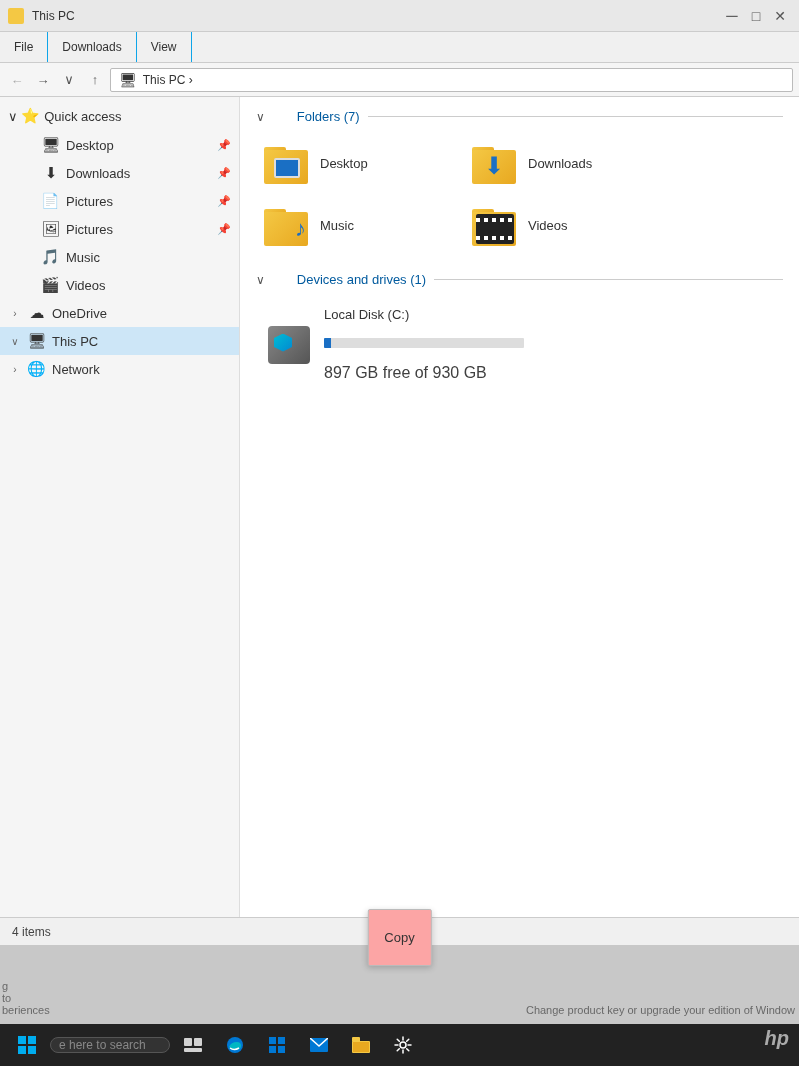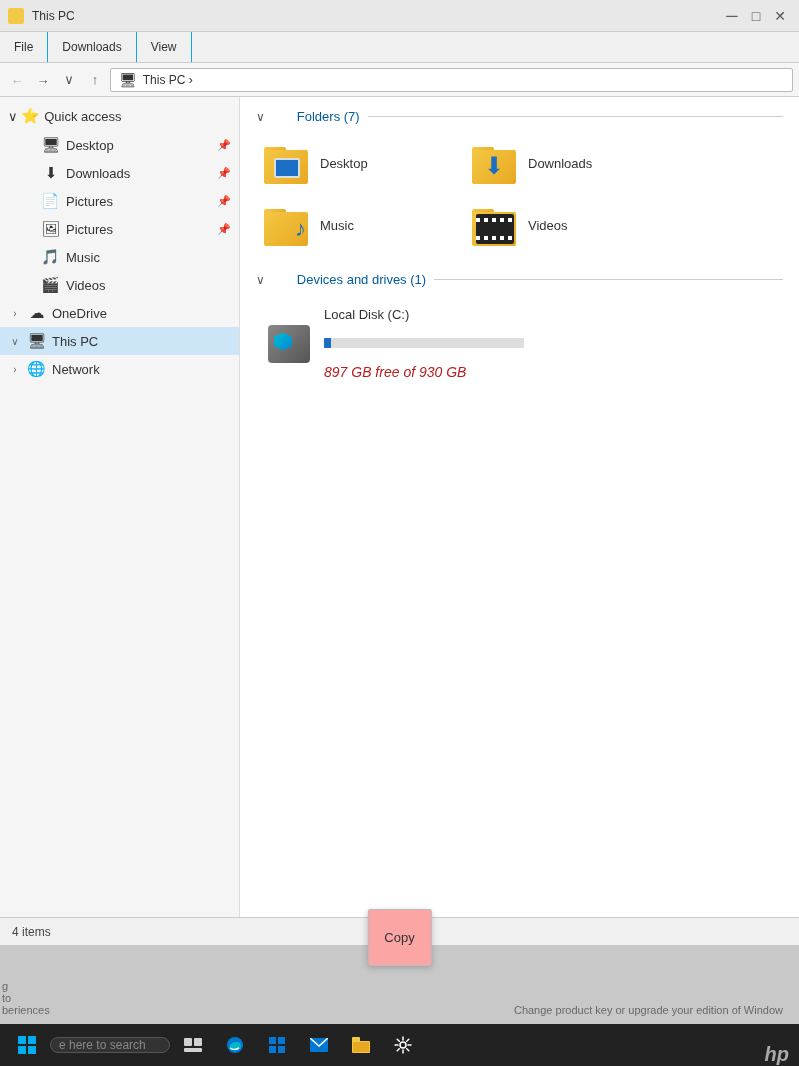--- a/index.html
+++ b/index.html
@@ -357,23 +357,22 @@
       height: 10px;
       background: #ddd;
       border-radius: 1px;
       overflow: hidden;
     }
     .drive-bar-fill {
       height: 100%;
       background: #1a6fc4;
     }
     .drive-space {
-      font-size: 14px;
-      color: #b91c1c;
-      font-style: italic;
+      font-size: 16px;
+      color: #404040;
     }
 
     
     .status-bar {
       height: 28px;
       background: #f0f0f0;
       border-top: 1px solid #ccc;
       display: flex;
       align-items: center;
       padding: 0 12px;
@@ -424,21 +423,21 @@
     .taskbar-spacer { flex: 1; }
 
     
     .activate-watermark {
       position: absolute;
       bottom: 50px;
       right: 0;
       font-size: 11px;
       color: rgba(0,0,0,0.5);
       text-align: right;
-      padding-right: 16px;
+      padding-right: 4px;
       pointer-events: none;
       white-space: nowrap;
       overflow: hidden;
       max-width: 300px;
     }
 
     
     .taskbar-search {
       background: #333;
       border: 1px solid #555;
@@ -457,21 +456,21 @@
       position: absolute;
       bottom: 50px;
       left: 2px;
       font-size: 11px;
       color: rgba(0,0,0,0.5);
       pointer-events: none;
     }
 
     .hp-logo {
       position: absolute;
-      bottom: 0;
+      bottom: 16px;
       right: 10px;
       font-size: 20px;
       color: #aaa;
       font-style: italic;
       font-weight: bold;
     }
   </style>
 </head>
 <body>
 

